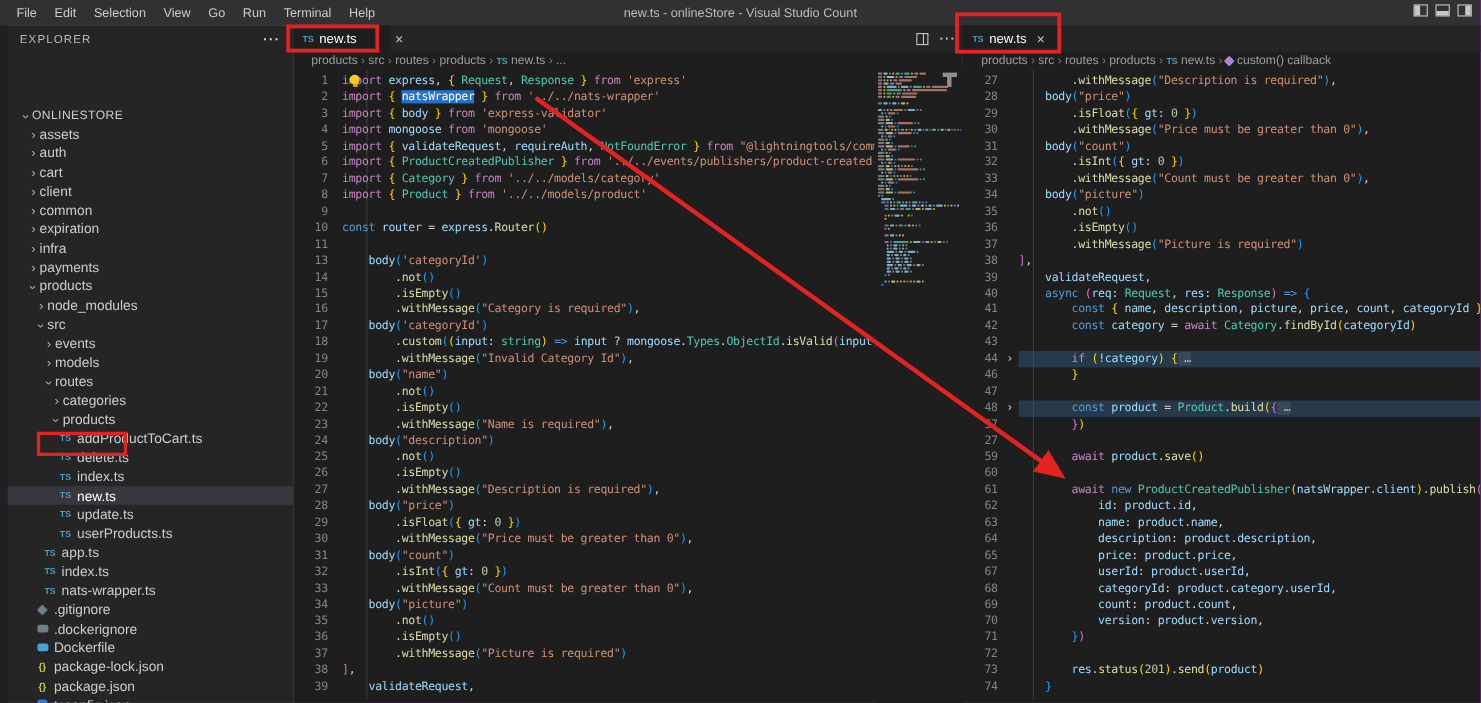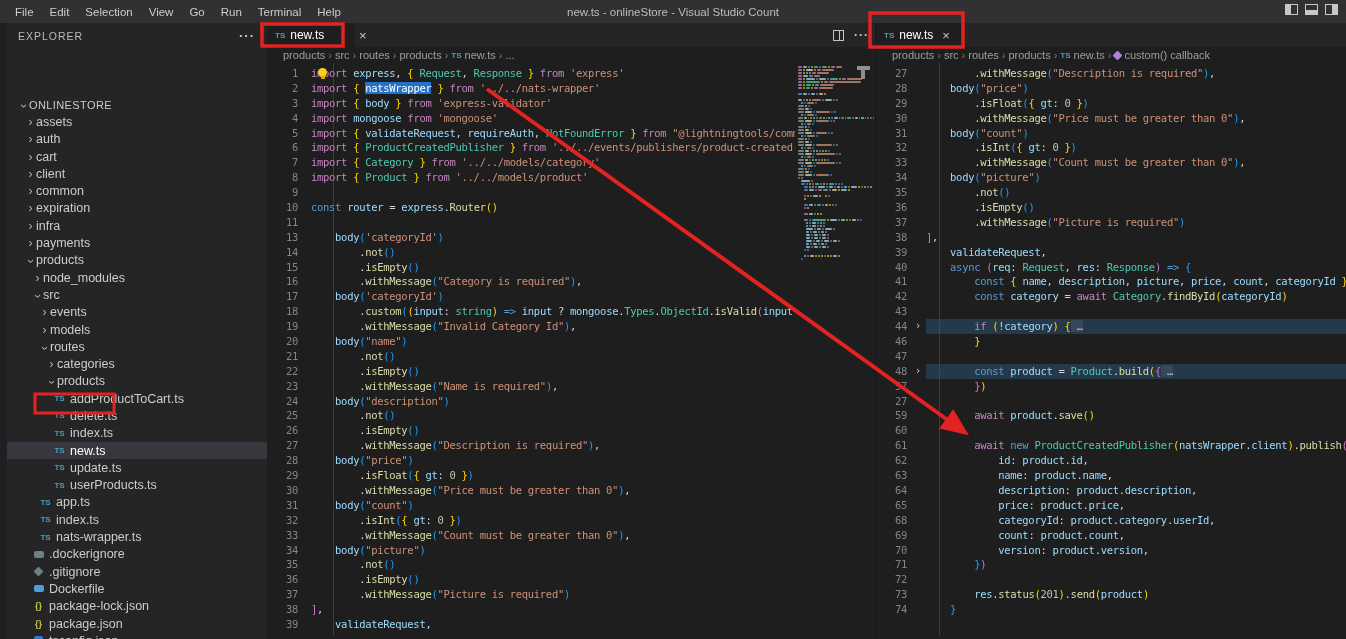--- a/index.html
+++ b/index.html
@@ -249,29 +249,29 @@
           <span>index.ts</span>
         </div>
         <div class="trow" style="padding-left: 39px;">
           <span class="fic">
             <span class="ts-badge">TS</span>
           </span>
           <span>nats-wrapper.ts</span>
         </div>
         <div class="trow" style="padding-left: 32px;">
           <span class="fic">
+            <span class="ic-diamond"></span>
+          </span>
+          <span>.gitignore</span>
+        </div>
+        <div class="trow" style="padding-left: 32px;">
+          <span class="fic">
             <span class="ic-rect"></span>
           </span>
           <span>.dockerignore</span>
-        </div>
-        <div class="trow" style="padding-left: 32px;">
-          <span class="fic">
-            <span class="ic-diamond"></span>
-          </span>
-          <span>.gitignore</span>
         </div>
         <div class="trow" style="padding-left: 32px;">
           <span class="fic">
             <span class="ic-rect blue"></span>
           </span>
           <span>Dockerfile</span>
         </div>
         <div class="trow" style="padding-left: 32px;">
           <span class="fic">
             <span class="ic-braces">{}</span>
@@ -958,20 +958,21 @@
         <div class="code-row hl"><span class="gutter">48<span class="fold-chev">›</span></span><span class="ltext"><span class="tk-p">        </span><span class="tk-b">const </span><span class="tk-v">product</span><span class="tk-p"> = </span><span class="tk-t">Product</span><span class="tk-p">.</span><span class="tk-f">build</span><span class="tk-g1">(</span><span class="tk-g2">{</span><span class="tk-e"> …</span></span></div>
         <div class="code-row"><span class="gutter">57</span><span class="ltext"><span class="tk-p">        </span><span class="tk-g2">}</span><span class="tk-g1">)</span></span></div>
         <div class="code-row"><span class="gutter">27</span><span class="ltext"></span></div>
         <div class="code-row"><span class="gutter">59</span><span class="ltext"><span class="tk-p">        </span><span class="tk-k">await </span><span class="tk-v">product</span><span class="tk-p">.</span><span class="tk-f">save</span><span class="tk-g1">()</span></span></div>
         <div class="code-row"><span class="gutter">60</span><span class="ltext"></span></div>
         <div class="code-row"><span class="gutter">61</span><span class="ltext"><span class="tk-p">        </span><span class="tk-k">await </span><span class="tk-b">new </span><span class="tk-t">ProductCreatedPublisher</span><span class="tk-g1">(</span><span class="tk-v">natsWrapper</span><span class="tk-p">.</span><span class="tk-v">client</span><span class="tk-g1">)</span><span class="tk-p">.</span><span class="tk-f">publish</span><span class="tk-g2">(</span></span></div>
         <div class="code-row"><span class="gutter">62</span><span class="ltext"><span class="tk-p">            </span><span class="tk-v">id</span><span class="tk-p">: </span><span class="tk-v">product</span><span class="tk-p">.</span><span class="tk-v">id</span><span class="tk-p">,</span></span></div>
         <div class="code-row"><span class="gutter">63</span><span class="ltext"><span class="tk-p">            </span><span class="tk-v">name</span><span class="tk-p">: </span><span class="tk-v">product</span><span class="tk-p">.</span><span class="tk-v">name</span><span class="tk-p">,</span></span></div>
         <div class="code-row"><span class="gutter">64</span><span class="ltext"><span class="tk-p">            </span><span class="tk-v">description</span><span class="tk-p">: </span><span class="tk-v">product</span><span class="tk-p">.</span><span class="tk-v">description</span><span class="tk-p">,</span></span></div>
         <div class="code-row"><span class="gutter">65</span><span class="ltext"><span class="tk-p">            </span><span class="tk-v">price</span><span class="tk-p">: </span><span class="tk-v">product</span><span class="tk-p">.</span><span class="tk-v">price</span><span class="tk-p">,</span></span></div>
+        <div class="code-row"><span class="gutter">67</span><span class="ltext"><span class="tk-p">            </span><span class="tk-v">userId</span><span class="tk-p">: </span><span class="tk-v">product</span><span class="tk-p">.</span><span class="tk-v">userId</span><span class="tk-p">,</span></span></div>
         <div class="code-row"><span class="gutter">68</span><span class="ltext"><span class="tk-p">            </span><span class="tk-v">categoryId</span><span class="tk-p">: </span><span class="tk-v">product</span><span class="tk-p">.</span><span class="tk-v">category</span><span class="tk-p">.</span><span class="tk-v">userId</span><span class="tk-p">,</span></span></div>
         <div class="code-row"><span class="gutter">69</span><span class="ltext"><span class="tk-p">            </span><span class="tk-v">count</span><span class="tk-p">: </span><span class="tk-v">product</span><span class="tk-p">.</span><span class="tk-v">count</span><span class="tk-p">,</span></span></div>
         <div class="code-row"><span class="gutter">70</span><span class="ltext"><span class="tk-p">            </span><span class="tk-v">version</span><span class="tk-p">: </span><span class="tk-v">product</span><span class="tk-p">.</span><span class="tk-v">version</span><span class="tk-p">,</span></span></div>
         <div class="code-row"><span class="gutter">71</span><span class="ltext"><span class="tk-p">        </span><span class="tk-g3">}</span><span class="tk-g2">)</span></span></div>
         <div class="code-row"><span class="gutter">72</span><span class="ltext"></span></div>
         <div class="code-row"><span class="gutter">73</span><span class="ltext"><span class="tk-p">        </span><span class="tk-v">res</span><span class="tk-p">.</span><span class="tk-f">status</span><span class="tk-g1">(</span><span class="tk-n">201</span><span class="tk-g1">)</span><span class="tk-p">.</span><span class="tk-f">send</span><span class="tk-g1">(</span><span class="tk-v">product</span><span class="tk-g1">)</span></span></div>
         <div class="code-row"><span class="gutter">74</span><span class="ltext"><span class="tk-p">    </span><span class="tk-g3">}</span></span></div>
       </div>
   </div>
 

